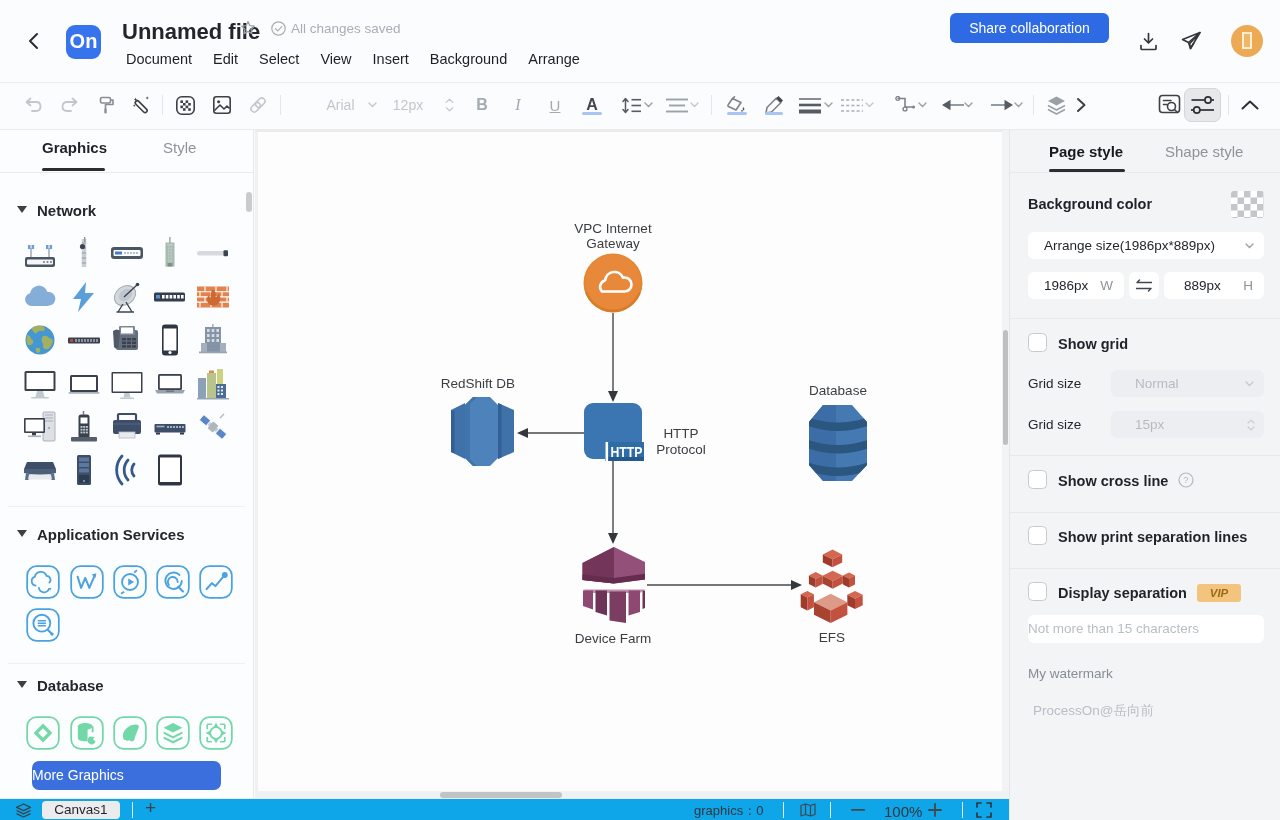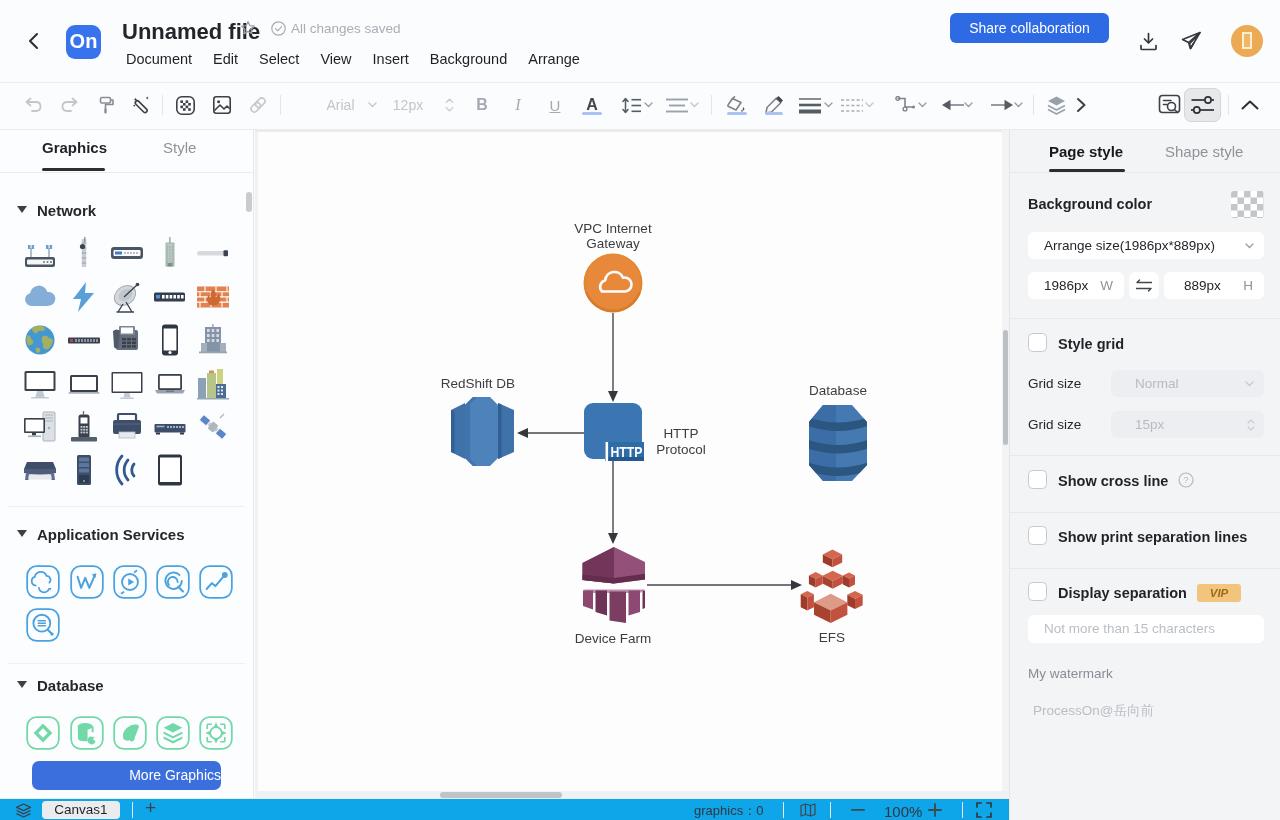--- a/index.html
+++ b/index.html
@@ -23,21 +23,21 @@
 .ttext{font-size:14px;color:#c2c6cc}
 .bluebar{position:absolute;top:27.5px;height:3.5px;background:#a9c4f2;border-radius:2px}
 
 #lpanel{position:absolute;left:0;top:130px;width:254px;height:668px;background:#fcfdfe;border-right:1px solid #e6e8ea}
 .ltab{position:absolute;top:9px;font-size:15px}
 #lpdiv1{position:absolute;left:0;top:42px;width:253px;height:1px;background:#e9ebed}
 .sechead{position:absolute;left:37px;font-size:15px;font-weight:bold;color:#24282d}
 .tri{position:absolute;left:17px;width:0;height:0;border-left:5.5px solid transparent;border-right:5.5px solid transparent;border-top:7px solid #3c4046}
 .secdiv{position:absolute;left:8px;width:237px;height:1px;background:#eef0f1}
 .gicon{position:absolute;width:34px;height:34px}
-#moregfx{position:absolute;left:32px;top:631px;width:189px;height:29px;background:#3b6fdd;border-radius:7px;color:#fff;font-size:14px;text-align:right;line-height:29px}
+#moregfx{position:absolute;left:32px;top:631px;width:189px;height:29px;background:#3b6fdd;border-radius:7px;color:#fff;font-size:14px;text-align:left;line-height:29px}
 #lscroll{position:absolute;left:246px;top:62px;width:6px;height:20px;background:#c9cccf;border-radius:3px}
 
 #canvas{position:absolute;left:255px;top:130px;width:754px;height:668px;background:#fdfdfd}
 #cscrollv{position:absolute;left:748px;top:200px;width:4.5px;height:115px;background:#bdc0c3;border-radius:2.5px}
 #cscrollh{position:absolute;left:185px;top:662px;width:122px;height:5.5px;background:#c1c3c5;border-radius:3px}
 
 #rpanel{position:absolute;left:1009px;top:130px;width:271px;height:690px;background:#f3f4f6;border-left:1px solid #e4e6e8;font-size:13.5px;color:#23262b}
 .rdiv{position:absolute;left:0;width:271px;height:1px;background:#e7e9eb}
 .chk{position:absolute;left:18px;width:19px;height:19px;border:1.5px solid #c6cad0;border-radius:4.5px;background:#fff}
 .blbl{position:absolute;left:48px;font-size:14.5px;font-weight:bold;color:#1f2328}
@@ -795,21 +795,21 @@
         </svg></div>
     <div class="winput" style="left:18px;top:142px;width:96px;height:27px;line-height:27px"><span style="margin-left:16px">1986px</span><span style="position:absolute;right:11px;color:#8d939b">W</span></div>
     <div class="winput" style="left:119px;top:142px;width:30px;height:27px">
         <svg style="position:absolute;left:7px;top:7px" width="16" height="13" viewBox="0 0 16 13">
           <path d="M3.5 1 L1 3.5 L16 3.5 M12.5 12 L15 9.5 L0 9.5" fill="none" stroke="#42474d" stroke-width="1.4" stroke-linejoin="round" stroke-linecap="round"></path>
         </svg>
       </div>
     <div class="winput" style="left:154px;top:142px;width:100px;height:27px;line-height:27px"><span style="margin-left:20px">889px</span><span style="position:absolute;right:11px;color:#8d939b">H</span></div>
     <div class="rdiv" style="top:188px"></div>
     <div class="chk" style="top:203px"></div>
-      <div class="blbl" style="top:206px">Style grid</div>
+      <div class="blbl" style="top:206px">Show grid</div>
     <div class="abs" style="left:18px;top:246px">Grid size</div>
     <div class="dinput" style="left:101px;top:240px;width:153px;height:27px;line-height:27px"><span style="margin-left:24px">Normal</span><svg style="position:absolute;right:10px;top:11px" width="9" height="6" viewBox="0 0 9 6">
           <path d="M1 1 L4.5 4.5 L8 1" fill="none" stroke="#c6cad0" stroke-width="1.3" stroke-linecap="round"></path>
         </svg></div>
     <div class="abs" style="left:18px;top:287px">Grid size</div>
     <div class="dinput" style="left:101px;top:281px;width:153px;height:27px;line-height:27px"><span style="margin-left:24px">15px</span><svg style="position:absolute;right:9px;top:8px" width="8" height="12" viewBox="0 0 8 12">
           <path d="M1 4 L4 1.2 L7 4 M1 8 L4 10.8 L7 8" fill="none" stroke="#c6cad0" stroke-width="1.1" stroke-linecap="round" stroke-linejoin="round"></path>
         </svg></div>
     <div class="rdiv" style="top:325px"></div>
     <div class="chk" style="top:340px"></div>
@@ -818,21 +818,21 @@
         <circle cx="8" cy="8" r="7" fill="none" stroke="#b4b9c0" stroke-width="1.2"></circle>
         <text x="8" y="11.4" text-anchor="middle" font-size="9.5" fill="#b4b9c0">?</text>
       </svg>
     <div class="rdiv" style="top:382px"></div>
     <div class="chk" style="top:396px"></div>
       <div class="blbl" style="top:399px">Show print separation lines</div>
     <div class="rdiv" style="top:438px"></div>
     <div class="chk" style="top:452px"></div>
       <div class="blbl" style="top:455px">Display separation</div>
     <div class="abs" style="left:187px;top:454px;width:44px;height:18px;background:#f2c47e;border-radius:3px;color:#9e6a14;font-size:11.5px;font-weight:bold;font-style:italic;text-align:center;line-height:18px">VIP</div>
-    <div class="winput" style="left:18px;top:485px;width:236px;height:28px;line-height:28px;color:#b9bec5"><span style="margin-left:16px">Not more than 15 characters</span></div>
+    <div class="winput" style="left:18px;top:485px;width:236px;height:28px;line-height:28px;color:#b9bec5"><span style="">Not more than 15 characters</span></div>
     <div class="abs" style="left:18px;top:536px;color:#878d95">My watermark</div>
     <div class="abs" style="left:23px;top:572px;color:#b9bec5">ProcessOn@岳向前</div>
   </div>
   <div id="bottombar">
     <svg class="abs" style="left:15px;top:4px" width="17" height="15" viewBox="0 0 17 15">
         <path d="M8.5 1 L15.5 4.3 L8.5 7.6 L1.5 4.3 Z" fill="none" stroke="#3c4147" stroke-width="1.3" stroke-linejoin="round"></path>
         <path d="M1.5 7.5 L8.5 10.8 L15.5 7.5" fill="none" stroke="#3c4147" stroke-width="1.3" stroke-linejoin="round"></path>
         <path d="M1.5 10.7 L8.5 14 L15.5 10.7" fill="none" stroke="#3c4147" stroke-width="1.3" stroke-linejoin="round"></path>
       </svg>
     <div class="abs" style="left:42px;top:2px;width:78px;height:18px;background:#ececee;border-radius:4px;font-size:13.5px;color:#1f2329;text-align:center;line-height:18px">Canvas1</div>

